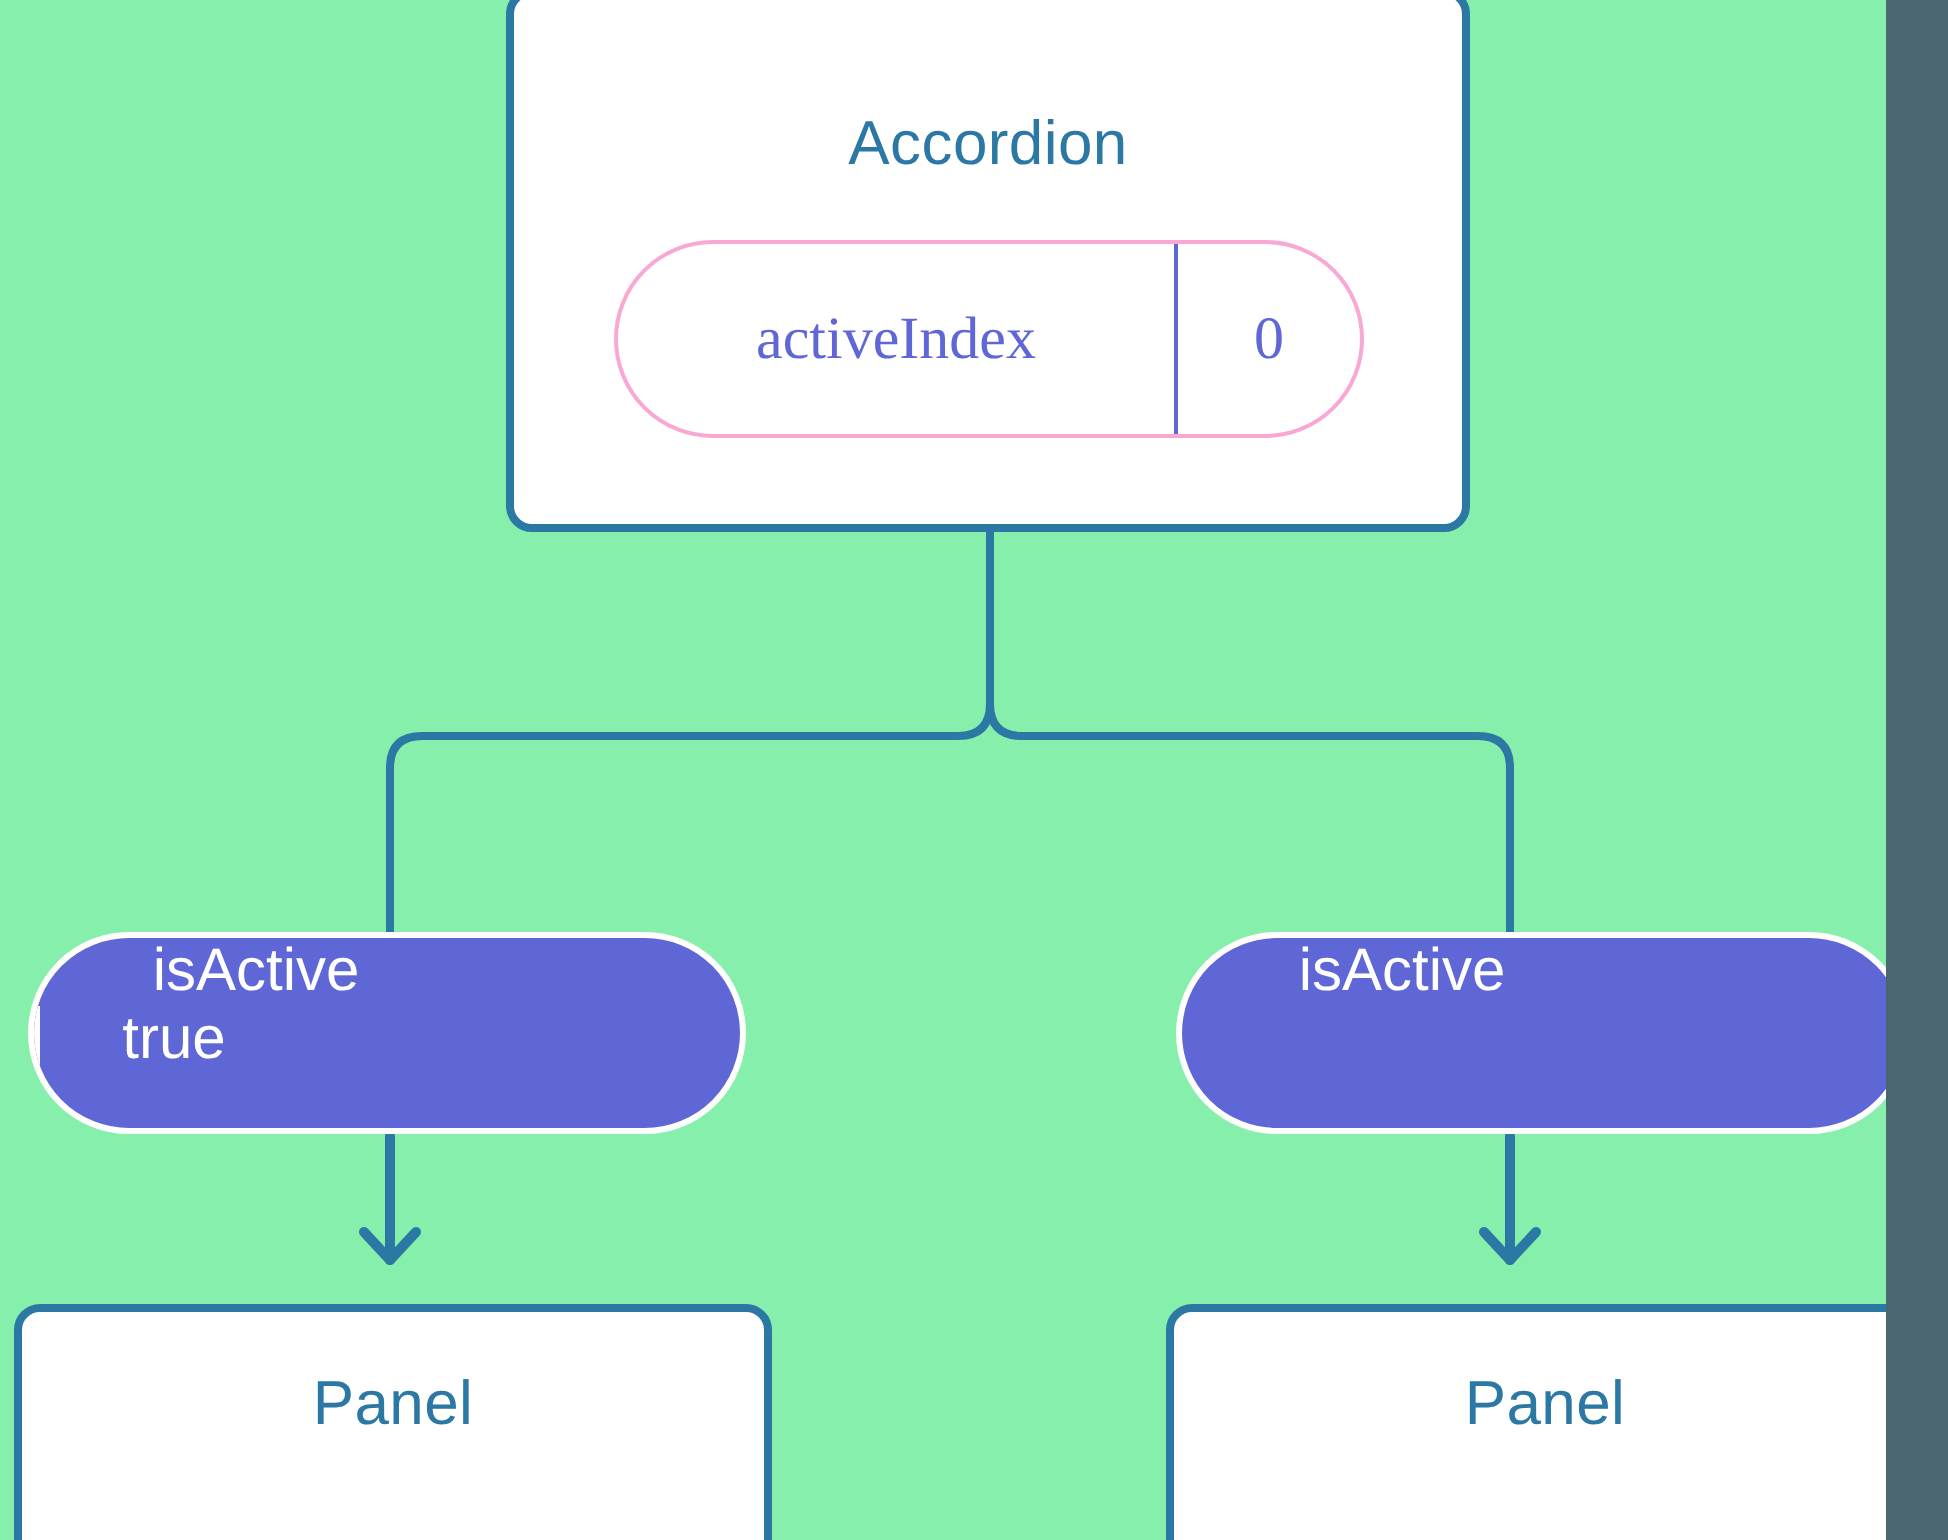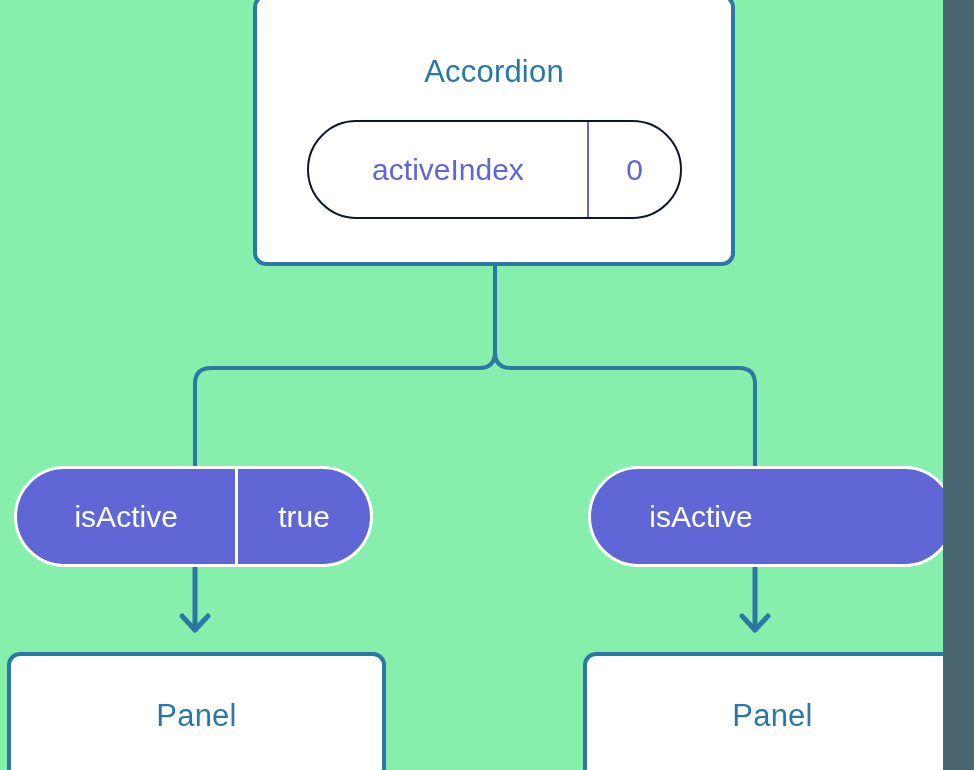--- a/index.html
+++ b/index.html
@@ -57,21 +57,21 @@
   #accordion-card .card-title {
     margin-top: 56px;
   }
 
   .panel-card {
     top: 652px;
     height: 136px;
     justify-content: flex-start;
   }
   .panel-card .card-title {
-    margin-top: 42px;
+    margin-top: 28px;
   }
   #panel-card-left  { left: 7px;   width: 379px; }
   #panel-card-right { left: 583px; width: 379px; }
 
   
   .pill {
     position: absolute;
     display: flex;
     align-items: stretch;
     box-sizing: border-box;
@@ -84,35 +84,37 @@
     display: flex;
     align-items: center;
     justify-content: center;
     font-size: 30px;
     font-weight: 400;
     box-sizing: border-box;
   }
 
   
   .pill.outlined {
-    border: 2px solid #0f172a;
+    border: 2px solid #f9a8d4;
     background: transparent;
+    font-family: Liberation Serif, serif;
   }
   .pill.outlined .pill-key,
   .pill.outlined .pill-val {
     color: #5f66d6;
   }
   .pill.outlined .pill-val {
     border-left: 2px solid #5f66d6;
   }
 
   
   .pill.filled {
     border: 3px solid #ffffff;
     background: #5f66d6;
+    flex-direction: column;
   }
   .pill.filled .pill-key,
   .pill.filled .pill-val {
     color: #ffffff;
   }
   .pill.filled .pill-val {
     border-left: 3px solid #ffffff;
   }
 
   

